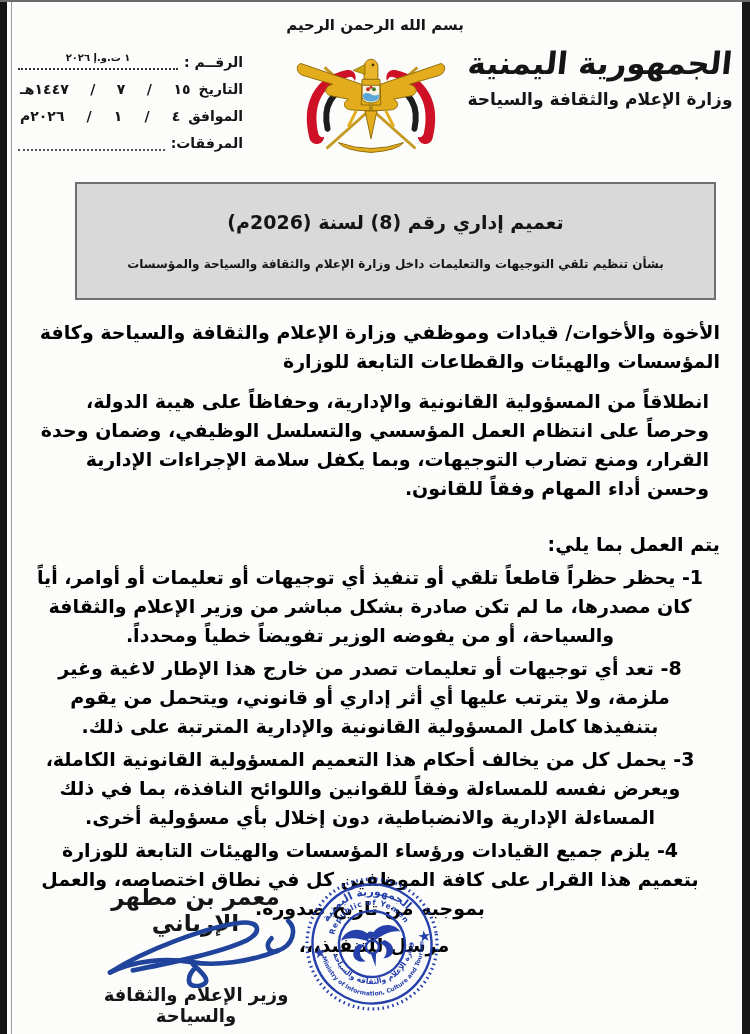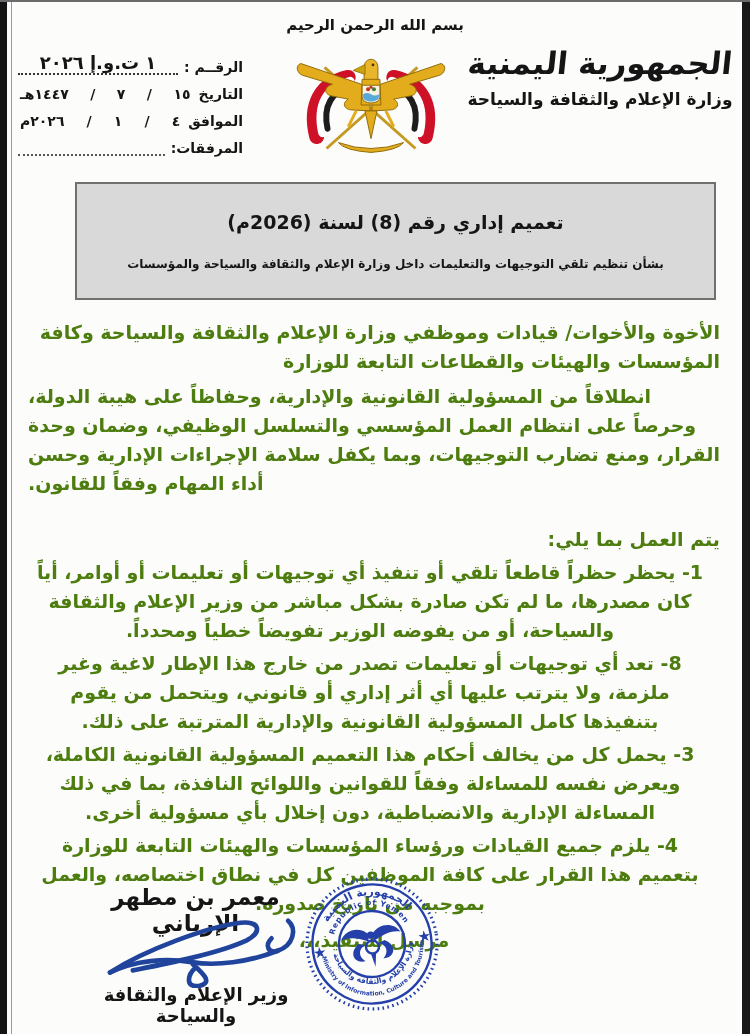--- a/index.html
+++ b/index.html
@@ -7,21 +7,21 @@
   #paper{position:relative;width:750px;height:1034px;background:#fcfcfa;overflow:hidden;color:#151515;}
   .scan-edge-left{position:absolute;left:0;top:0;width:7px;height:100%;background:#141414;}
   .scan-line-left{position:absolute;left:11px;top:0;width:1px;height:100%;background:#9a9a9a;}
   .scan-edge-right{position:absolute;right:0;top:0;width:8px;height:100%;background:#181818;}
   .scan-edge-top{position:absolute;left:0;top:0;width:100%;height:2px;background:#6b6b6b;}
 
   
   .ref-block{position:absolute;left:18px;top:52px;width:225px;direction:rtl;font-weight:700;font-size:14px;}
   .hrow{display:flex;align-items:flex-end;margin-bottom:11px;}
   .hlabel{white-space:nowrap;margin-left:6px;}
-  .hvalue{flex:1;text-align:center;font-size:18px;}
+  .hvalue{flex:1;text-align:center;font-size:10px;}
   .dotted{border-bottom:2px dotted #333;min-height:16px;}
   .dots-only{border-bottom:2px dotted #555;height:14px;flex:1;}
   .spread{display:flex;flex:1;justify-content:space-between;padding:0 2px;}
 
   
   .bismillah{position:absolute;left:280px;top:16px;width:190px;text-align:center;font-size:15px;font-weight:700;direction:rtl;letter-spacing:-0.5px;}
   .emblem{position:absolute;left:287px;top:46px;width:168px;height:120px;}
 
   
   .gov-block{position:absolute;right:16px;top:46px;width:268px;text-align:center;direction:rtl;}
@@ -29,23 +29,23 @@
   .ministry{font-size:17px;font-weight:700;margin-top:7px;}
   .office{font-size:16px;font-weight:700;margin-top:5px;}
 
   
   .subject-box{position:absolute;left:75px;top:182px;width:641px;height:118px;background:#d9d9d9;border:2px solid #707070;box-sizing:border-box;direction:rtl;text-align:center;display:flex;flex-direction:column;justify-content:space-evenly;padding:4px 10px;}
   .subject-l1{font-size:19px;font-weight:700;}
   .subject-l2{font-size:12px;font-weight:700;}
   .subject-l3{font-size:18px;font-weight:700;}
 
   
-  .body-text{position:absolute;left:28px;top:318px;width:692px;direction:rtl;font-size:19px;font-weight:700;line-height:29px;color:#4d7c0f;}
+  .body-text{position:absolute;left:28px;top:318px;width:692px;direction:rtl;font-size:19px;font-weight:700;line-height:29px;color:#000000;}
   .salutation{text-align:right;margin:0 0 6px 0;}
-  .preamble{text-align:left;margin:0;}
+  .preamble{text-align:right;margin:11px;}
   .directive-heading{text-align:right;margin:27px 0 0 0;}
   .items{margin:0;padding:0 8px 0 0;list-style:none;}
   .items li{text-align:center;margin:4px;}
   .closing{text-align:center;margin:8px 0 0 0;}
 
   
   .sig-name{position:absolute;left:98px;top:884px;width:195px;text-align:center;font-size:23px;font-weight:700;direction:rtl;}
   .sig-scribble{position:absolute;left:92px;top:900px;width:210px;height:88px;}
   .sig-title{position:absolute;left:70px;top:984px;width:252px;text-align:center;font-size:18px;font-weight:700;direction:rtl;}
   .stamp{position:absolute;left:298px;top:870px;width:148px;height:148px;transform:rotate(-9deg);}

